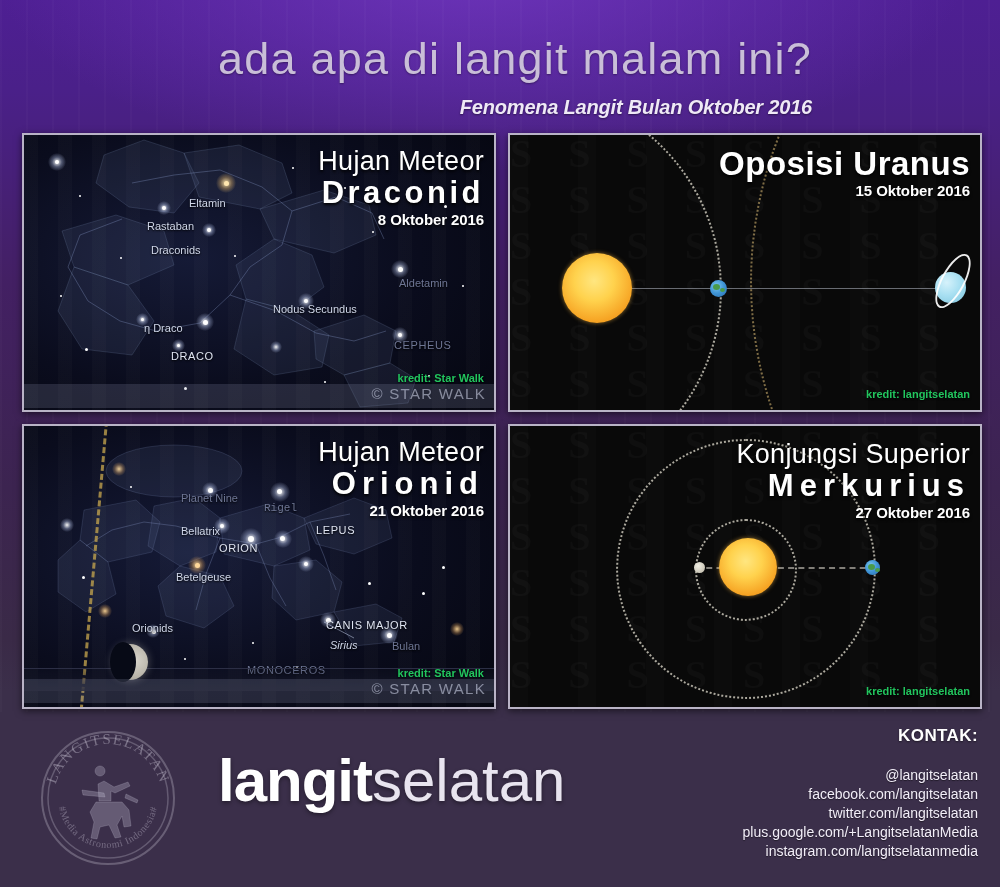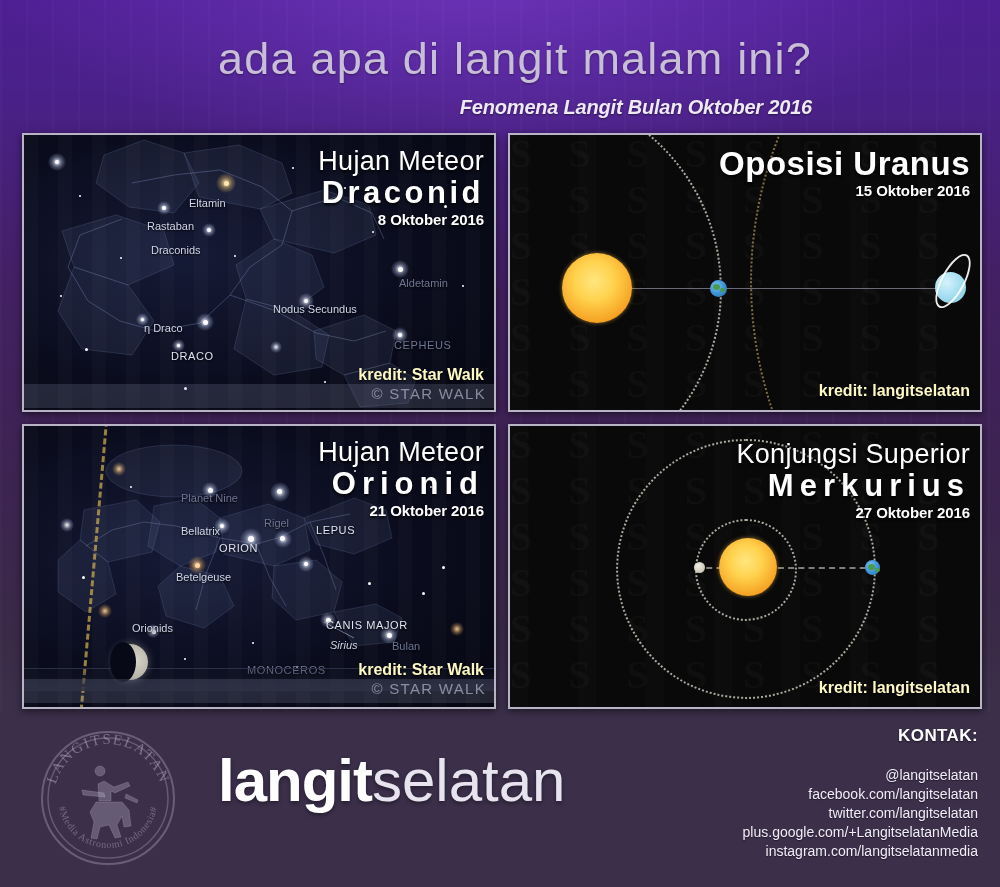--- a/index.html
+++ b/index.html
@@ -81,21 +81,21 @@
   .p-title{
     position:absolute;right:10px;text-align:right;color:#ffffff;
     text-shadow:0 2px 3px rgba(0,0,0,.9);
     white-space:nowrap;
   }
   .t-line1{font-size:27px;font-weight:400;line-height:29px;letter-spacing:.3px;}
   .t-line2{font-size:31px;font-weight:bold;line-height:34px;letter-spacing:3.5px;}
   .t-date {font-size:15px;font-weight:bold;line-height:19px;letter-spacing:-.1px;}
 
   .credit{
-    position:absolute;right:10px;font-size:16px;font-weight:bold;color:#fef9c3;
+    position:absolute;right:10px;font-size:11px;font-weight:bold;color:#22c55e;
     text-shadow:0 1px 2px rgba(0,0,0,.9);white-space:nowrap;
   }
   .sw-bar{
     position:absolute;left:0;right:0;height:24px;
     background:rgba(150,155,185,.20);
   }
   .sw-bar span{
     position:absolute;right:8px;top:0;line-height:20px;
     font-size:15px;color:rgba(215,220,240,.55);letter-spacing:1.3px;
   }
@@ -335,21 +335,21 @@
     <div class="star" style="left:344px;top:156px;width:3px;height:3px;"></div>
     <div class="star" style="left:58px;top:150px;width:3px;height:3px;"></div>
     <div class="star" style="left:228px;top:216px;width:2px;height:2px;"></div>
     <div class="star" style="left:160px;top:232px;width:2px;height:2px;"></div>
     <div class="star" style="left:272px;top:240px;width:2px;height:2px;"></div>
     <div class="star" style="left:106px;top:60px;width:2px;height:2px;"></div>
     <div class="star" style="left:330px;top:44px;width:2px;height:2px;"></div>
     <div class="star" style="left:406px;top:60px;width:2px;height:2px;"></div>
 
     <div class="slabel dim" style="left:157px;top:66px;">Planet Nine</div>
-    <div class="slabel dim" style="left:240px;top:91px;">Rigel</div>
+    <div class="slabel dim" style="left:240px;top:76px;font-family:Liberation Mono, monospace;">Rigel</div>
     <div class="slabel" style="left:157px;top:99px;">Bellatrix</div>
     <div class="slabel big" style="left:292px;top:98px;">LEPUS</div>
     <div class="slabel big" style="left:195px;top:116px;">ORION</div>
     <div class="slabel" style="left:152px;top:145px;">Betelgeuse</div>
     <div class="slabel big" style="left:302px;top:193px;">CANIS MAJOR</div>
     <div class="slabel" style="left:108px;top:196px;">Orionids</div>
     <div class="slabel" style="left:306px;top:213px;font-style:italic;">Sirius</div>
     <div class="slabel dim" style="left:368px;top:214px;">Bulan</div>
     <div class="slabel big dim" style="left:223px;top:238px;">MONOCEROS</div>
 

